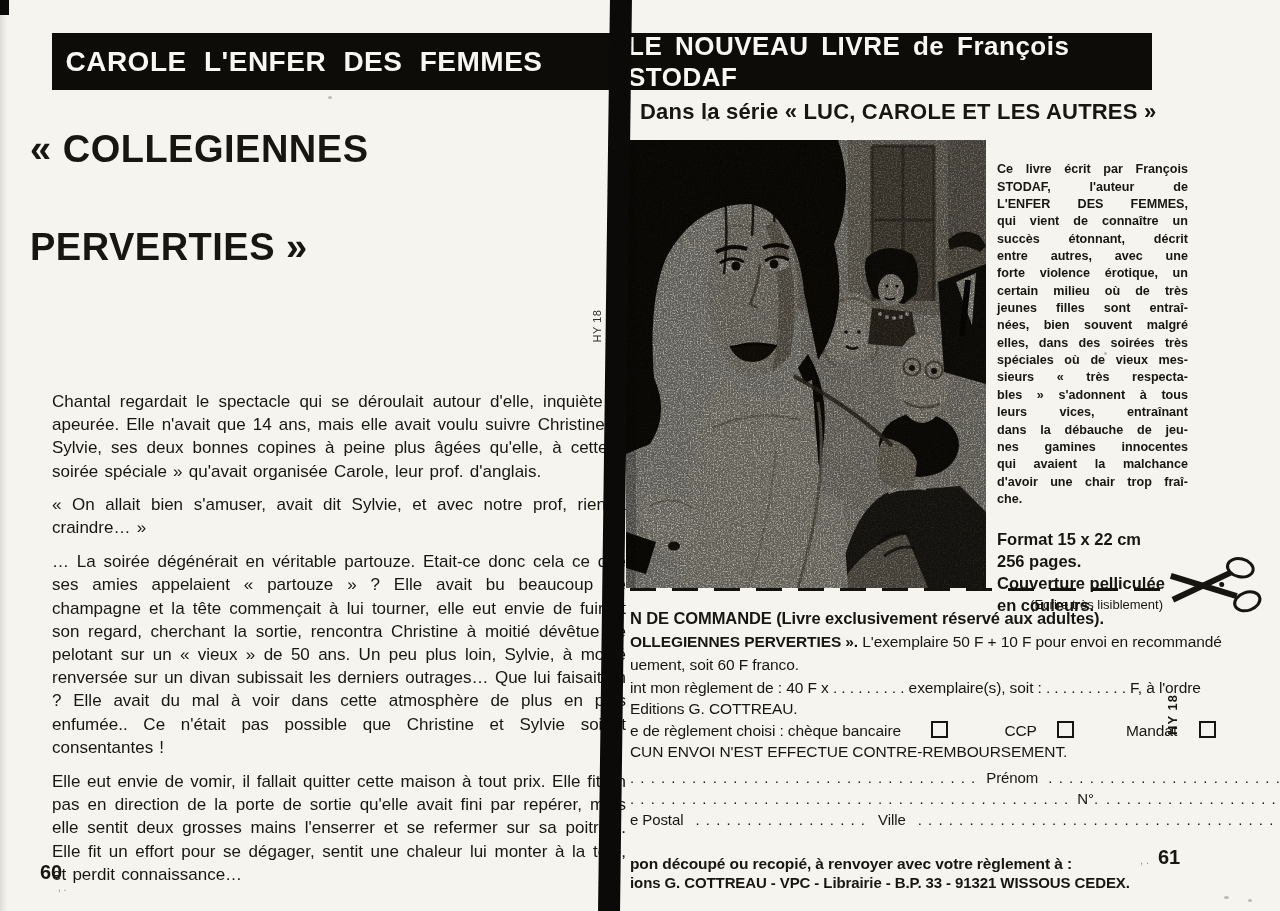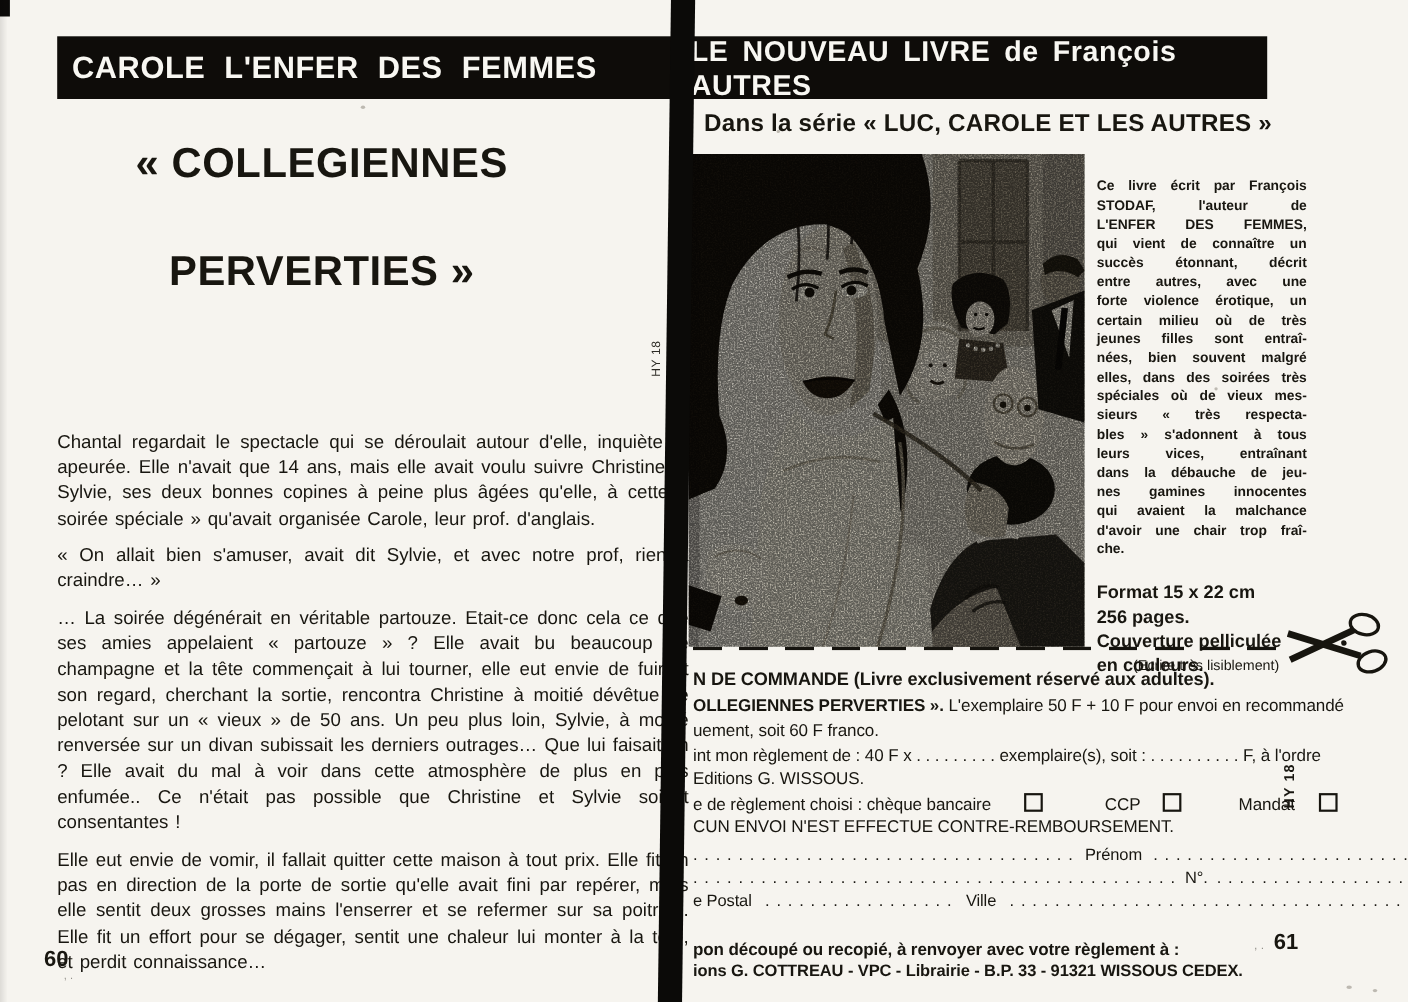--- a/index.html
+++ b/index.html
@@ -1,21 +1,21 @@
 <!DOCTYPE html>
 <html><head>
 <meta charset="utf-8">
 <style>
   html,body{margin:0;padding:0;background:#4a4a4a}
   .sheet{position:relative;width:1280px;height:911px;background:#f6f4ef;overflow:hidden;
          font-family:"Liberation Sans",sans-serif;color:#181610}
   .abs{position:absolute}
   .banner{background:#0e0c09;color:#f8f7f2;font-weight:bold;display:flex;align-items:center;justify-content:center;
           letter-spacing:.5px}
-  .big-title{font-weight:bold;font-size:38px;letter-spacing:.5px;text-align:center;white-space:nowrap}
+  .big-title{font-weight:bold;font-size:38px;letter-spacing:.5px;text-align:left;white-space:nowrap}
   .body-text{font-size:17px;line-height:23.2px;text-align:justify;word-spacing:1.5px}
   .body-text p{margin:0 0 10px 0}
   .pagenum{font-weight:bold;font-size:20px}
   .series{font-weight:bold;font-size:22px;text-align:left;letter-spacing:.2px;white-space:nowrap}
   .right-col{font-size:12.6px;font-weight:bold;line-height:17.35px;white-space:pre-line;
              text-align:justify;text-align-last:justify;-moz-text-align-last:justify;letter-spacing:0}
   .format-block{font-size:16.5px;font-weight:bold;line-height:22px;white-space:pre-line}
   .cutline{height:3px;background:repeating-linear-gradient(90deg,#15130e 0 26px,transparent 26px 42px)}
   .legibly{font-size:13px;text-align:right}
   .form-line{font-size:15.5px;white-space:nowrap;letter-spacing:-.1px}
@@ -64,21 +64,21 @@
   </div>
   <div class="abs faint" style="left:58px;top:882px;font-size:10px">, .</div>
 
   <div class="abs vtext" style="left:575px;top:320px;width:44px;font-size:11px;letter-spacing:.5px;color:#2c2a24;z-index:60">
     <span>HY 18</span>
   </div>
 
   <div class="abs gutter" style="left:604px;top:-20px;width:22px;height:950px;transform:rotate(0.75deg);z-index:40"></div>
 
   <div class="abs banner" style="left:628px;top:33px;width:524px;height:57px;font-size:26px;word-spacing:5px">
-    <span>LE NOUVEAU LIVRE de François AUTRES</span>
+    <span>LE NOUVEAU LIVRE de François STODAF</span>
   </div>
 
   <div class="abs series" style="left:640px;top:99px;width:512px">
     <span>Dans la série « LUC, CAROLE ET LES AUTRES »</span>
   </div>
 
   <div class="abs" style="left:626px;top:140px;width:360px;height:448px;z-index:5">
     <svg width="360" height="448" viewBox="0 0 360 448">
       <defs>
         <filter id="grain" x="0" y="0" width="100%" height="100%">
@@ -214,21 +214,21 @@
   <div class="abs form-line" style="left:630px;top:633px">
     <span class="b">OLLEGIENNES PERVERTIES ».</span><span> L'exemplaire 50 F + 10 F pour envoi en recommandé</span>
   </div>
   <div class="abs form-line" style="left:630px;top:656px">
     <span>uement, soit 60 F franco.</span>
   </div>
   <div class="abs form-line" style="left:630px;top:679px">
     <span>int mon règlement de : 40 F x . . . . . . . . . exemplaire(s), soit : . . . . . . . . . . F, à l'ordre</span>
   </div>
   <div class="abs form-line" style="left:630px;top:700px">
-    <span>Editions G. WISSOUS.</span>
+    <span>Editions G. COTTREAU.</span>
   </div>
 
   <div class="abs form-line" style="left:630px;top:721px">
     <span>e de règlement choisi : chèque bancaire</span>
     <span class="checkbox" style="margin-left:26px"></span>
     <span class="b" style="margin-left:52px;font-weight:normal">CCP</span>
     <span class="checkbox" style="margin-left:16px"></span>
     <span style="margin-left:48px">Mandat</span>
     <span class="checkbox" style="margin-left:18px"></span>
   </div>

